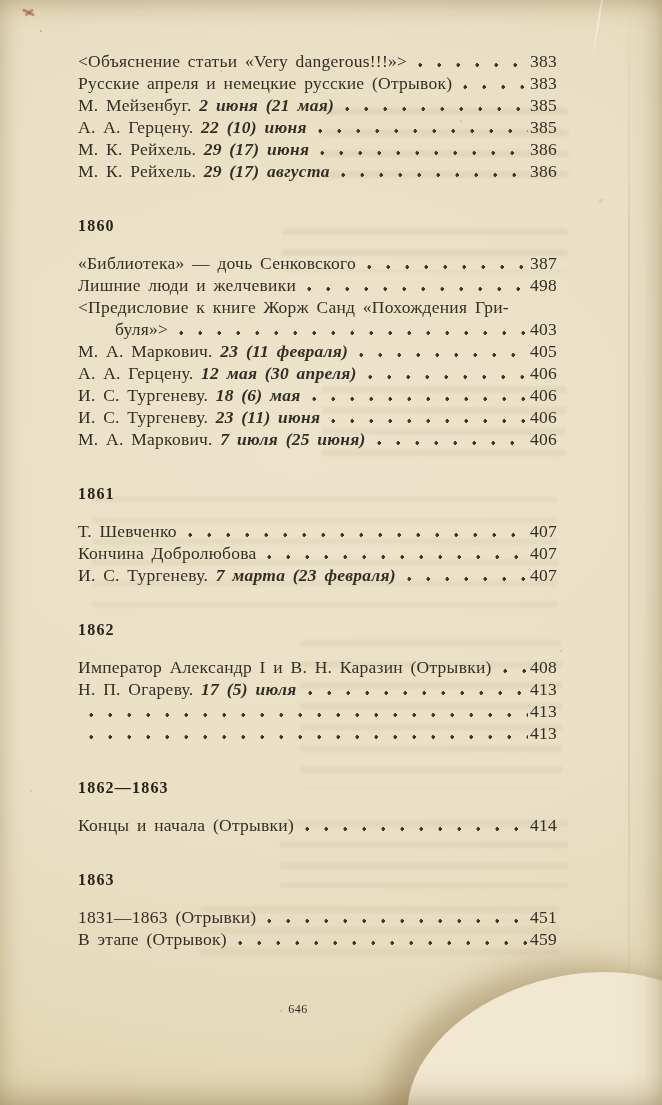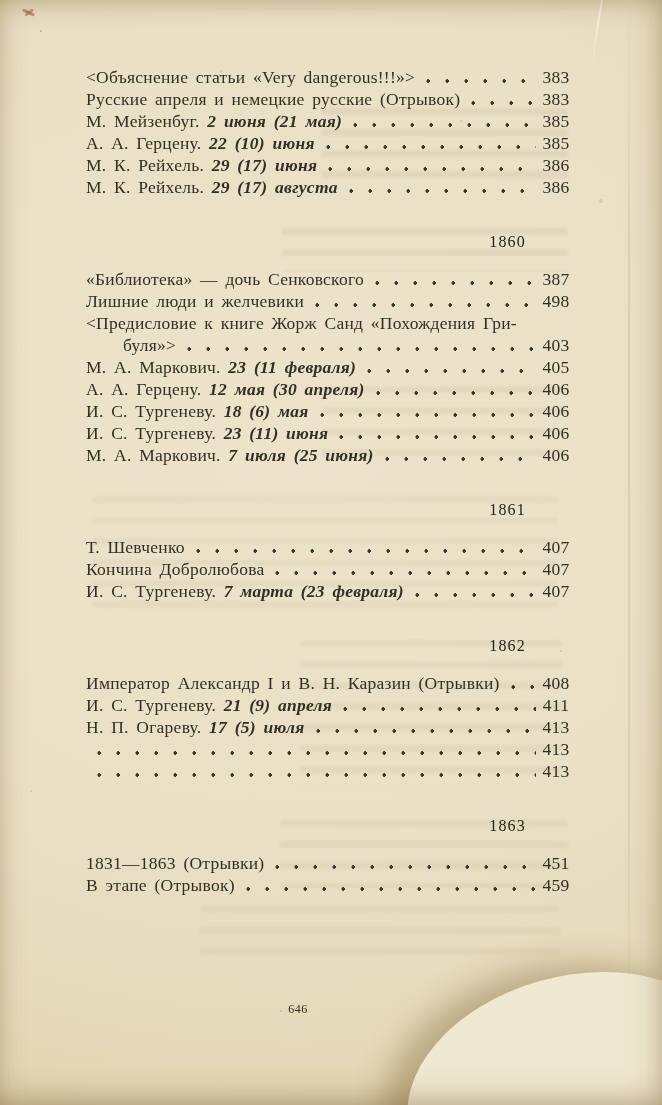--- a/index.html
+++ b/index.html
@@ -13,45 +13,45 @@
     color:#332e26;
   }
   .paper::after{
     content:"";position:absolute;inset:0;z-index:6;pointer-events:none;
     box-shadow:
       inset 0 14px 26px -12px rgba(120,95,45,.32),
       inset 0 -18px 32px -14px rgba(110,85,40,.40),
       inset -20px 0 38px -20px rgba(120,95,45,.28),
       inset 18px 0 36px -26px rgba(120,95,45,.20);
   }
-  .content{position:absolute;left:86px;top:0;width:488px;padding-top:66px;z-index:2;}
+  .content{position:absolute;left:78px;top:0;width:488px;padding-top:50px;z-index:2;}
   .toc-section{margin-top:34px;}
   .toc-section:first-child{margin-top:0;}
   .year-heading{
-    text-align:right;margin-right:48px;
-    font-weight:normal;font-size:16px;line-height:20px;
+    text-align:left;margin-right:48px;
+    font-weight:bold;font-size:16px;line-height:20px;
     letter-spacing:1.2px;color:#27231c;
     margin-bottom:16px;
   }
   .toc-row{
     display:flex;align-items:baseline;
     height:22px;line-height:22px;
     font-size:17.5px;letter-spacing:.25px;word-spacing:3px;
     white-space:nowrap;
   }
   .wrap-line{padding-left:37px;}
   .entry-title{flex:0 0 auto;}
   .entry-date{font-style:italic;font-weight:bold;}
   .dot-leader{
     flex:1 1 auto;min-width:0;align-self:flex-end;
     height:6px;margin:0 2px 4px 11px;
     background-image:radial-gradient(circle at 2.2px 3px,#3b362b 1.55px,rgba(0,0,0,0) 1.95px);
     background-size:19px 6px;background-repeat:repeat-x;
   }
-  .entry-page{flex:0 0 36px;text-align:center;}
+  .entry-page{flex:0 0 36px;text-align:left;}
   .page-footer{
     position:absolute;top:1002px;left:78px;width:440px;z-index:2;
     text-align:center;font-size:12px;letter-spacing:.5px;color:#2f2b24;
   }
   
   .bleed{
     position:absolute;z-index:1;border-radius:4px;pointer-events:none;
     background:repeating-linear-gradient(180deg, rgba(128,108,62,.12) 0 7px, rgba(0,0,0,0) 7px 21px);
     filter:blur(1.3px);
   }
@@ -216,36 +216,39 @@
         </div>
       </section>
       <section class="toc-section">
         <div class="year-heading">1862</div>
         <div class="toc-row">
           <span class="entry-title">Император Александр I и В. Н. Каразин (Отрывки)</span>
           <span class="dot-leader"></span>
           <span class="entry-page">408</span>
         </div>
         <div class="toc-row">
-          <span class="entry-title">И. С. Тургеневу.<span class="entry-date"> 21 (9) апреля</span></span>
-          <span class="dot-leader"></span>
-          <span class="entry-page">411</span>
-        </div>
-        <div class="toc-row">
           <span class="entry-title">Н. П. Огареву.<span class="entry-date"> 17 (5) июля</span></span>
           <span class="dot-leader"></span>
           <span class="entry-page">413</span>
         </div>
         <div class="toc-row">
           <span class="dot-leader"></span>
           <span class="entry-page">413</span>
         </div>
         <div class="toc-row">
           <span class="dot-leader"></span>
           <span class="entry-page">413</span>
+        </div>
+      </section>
+      <section class="toc-section">
+        <div class="year-heading">1862—1863</div>
+        <div class="toc-row">
+          <span class="entry-title">Концы и начала (Отрывки)</span>
+          <span class="dot-leader"></span>
+          <span class="entry-page">414</span>
         </div>
       </section>
       <section class="toc-section">
         <div class="year-heading">1863</div>
         <div class="toc-row">
           <span class="entry-title">1831—1863 (Отрывки)</span>
           <span class="dot-leader"></span>
           <span class="entry-page">451</span>
         </div>
         <div class="toc-row">

